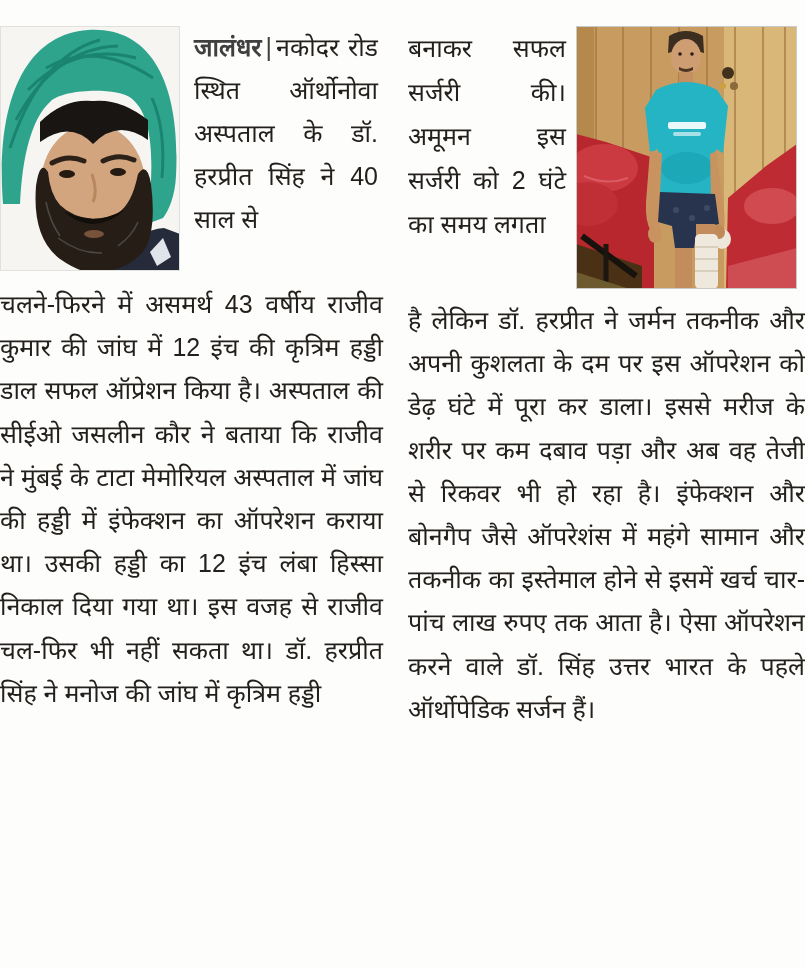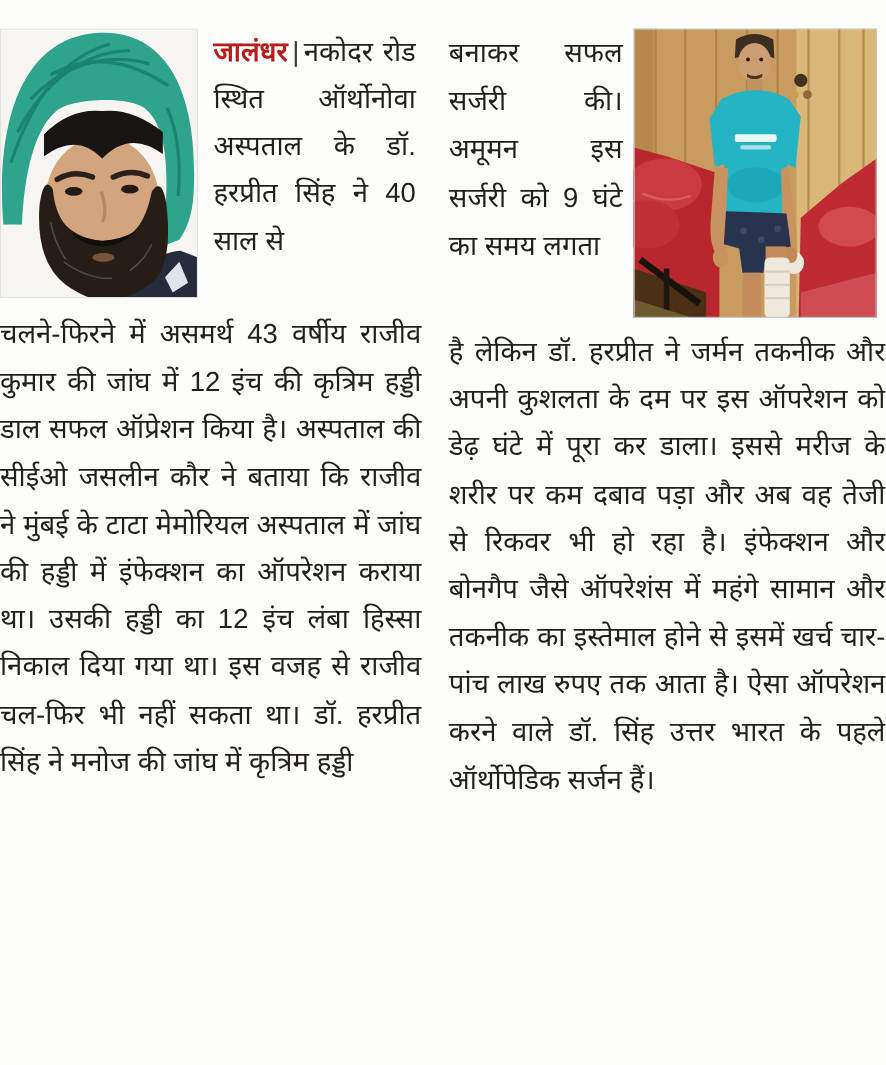--- a/index.html
+++ b/index.html
@@ -31,21 +31,21 @@
   .photo{flex:0 0 auto;line-height:0;}
   .photo svg{display:block;}
 
   .narrow{
     font-size:25px;line-height:43px;text-align:justify;
     color:#221f1c;
   }
   .narrow-left{margin-left:14px;width:184px;}
   .narrow-right{width:158px;margin-right:10px;line-height:44px;}
 
-  .dateline{font-weight:bold;color:#b91c1c;}
+  .dateline{font-weight:bold;color:#404040;}
   .sep{font-weight:normal;color:#44403b;padding:0 4px;}
 
   .body-text{
     font-size:25px;line-height:43.2px;text-align:justify;
     color:#221f1c;margin-top:12px;
   }
   .col-right .body-text{margin-top:10px;}
 </style>
 </head>
 <body>
@@ -106,21 +106,21 @@
       </div>
 
       <div class="body-text">चलने-फिरने में असमर्थ 43 वर्षीय राजीव कुमार की जांघ में 12 इंच की कृत्रिम हड्डी डाल सफल ऑप्रेशन किया है। अस्पताल की सीईओ जसलीन कौर ने बताया कि राजीव ने मुंबई के टाटा मेमोरियल अस्पताल में जांघ की हड्डी में इंफेक्शन का ऑपरेशन कराया था। उसकी हड्डी का 12 इंच लंबा हिस्सा निकाल दिया गया था। इस वजह से राजीव चल-फिर भी नहीं सकता था। डॉ. हरप्रीत सिंह ने मनोज की जांघ में कृत्रिम हड्डी</div>
     </div>
 
     <div class="gutter"></div>
 
     <div class="col-right">
       <div class="top-row">
 
-        <div class="narrow narrow-right">बनाकर सफल सर्जरी की। अमूमन इस सर्जरी को 9 घंटे का समय लगता</div>
+        <div class="narrow narrow-right">बनाकर सफल सर्जरी की। अमूमन इस सर्जरी को 2 घंटे का समय लगता</div>
 
         <div class="photo">
           <svg width="221" height="263" viewBox="0 0 221 263">
             <rect width="221" height="263" fill="#c89b60"></rect>
             <rect x="148" width="73" height="263" fill="#d9b778"></rect>
             <rect x="0" width="18" height="263" fill="#b08347" opacity="0.8"></rect>
             <g stroke="#a37641" stroke-width="2" opacity="0.65">
               <line x1="20" y1="0" x2="20" y2="263"></line>
                 <line x1="47" y1="0" x2="47" y2="263"></line>
               <line x1="75" y1="0" x2="75" y2="263"></line>

